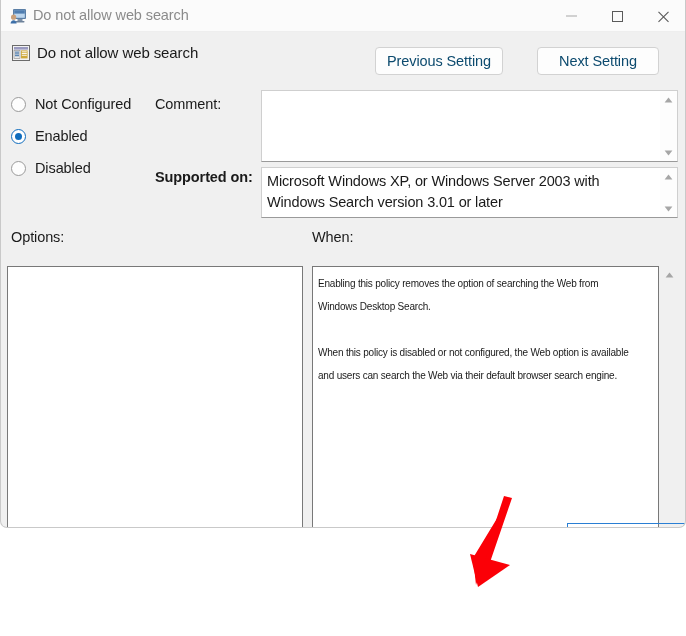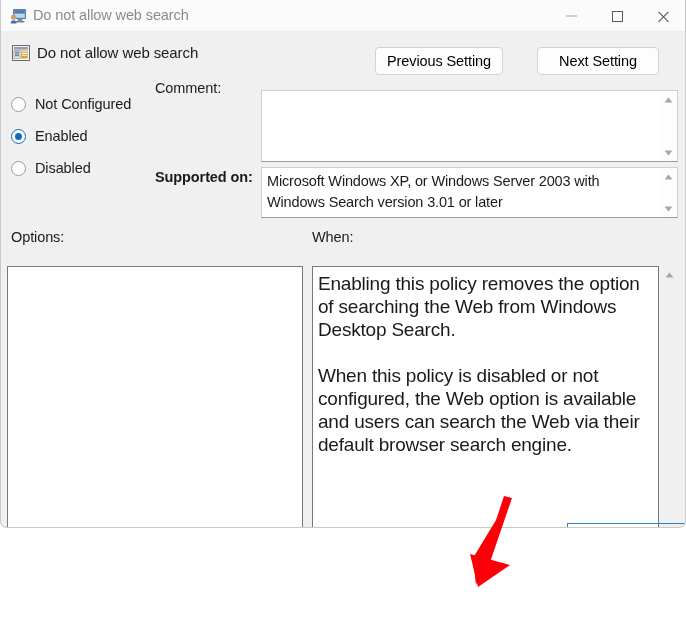--- a/index.html
+++ b/index.html
@@ -80,21 +80,21 @@
   }
   .navbtn {
     position: absolute;
     top: 47px;
     height: 28px;
     background: #fdfdfd;
     border: 1px solid #d2d2d2;
     border-radius: 4px;
     font-family: "Liberation Sans", sans-serif;
     font-size: 14.5px;
-    color: #000000;
+    color: #0c4a6e;
     padding: 0;
     cursor: default;
     letter-spacing: -0.1px;
   }
   .navbtn-prev { left: 374px; width: 128px; }
   .navbtn-next { left: 509px; width: 122px; margin-left: 27px; }
 
   
   .radio-row {
     position: absolute;
@@ -137,21 +137,21 @@
   }
 
   
   .field-label {
     position: absolute;
     font-size: 14.5px;
     color: #1a1a1a;
     white-space: nowrap;
     letter-spacing: -0.1px;
   }
-  .label-comment   { left: 154px; top: 80px; }
+  .label-comment   { left: 154px; top: 96px; }
   .label-supported { left: 154px; top: 169px; font-weight: bold; }
   .label-options   { left: 10px;  top: 229px; }
   .label-help      { left: 311px; top: 229px; }
 
   
   .textbox {
     position: absolute;
     background: #ffffff;
     box-sizing: border-box;
     border: 1px solid #8a8a8a;
@@ -185,21 +185,21 @@
     right: 20px;
     font-size: 14.5px;
     color: #1a1a1a;
     line-height: 21px;
     letter-spacing: -0.15px;
   }
   .help-text {
     position: absolute;
     left: 5px; top: 5px;
     width: 322px;
-    font-size: 19px;
+    font-size: 10px;
     color: #1a1a1a;
     line-height: 23px;
     letter-spacing: -0.2px;
     white-space: pre-wrap;
   }
 
   
   .sbar {
     position: absolute;
     top: 0; right: 0;

